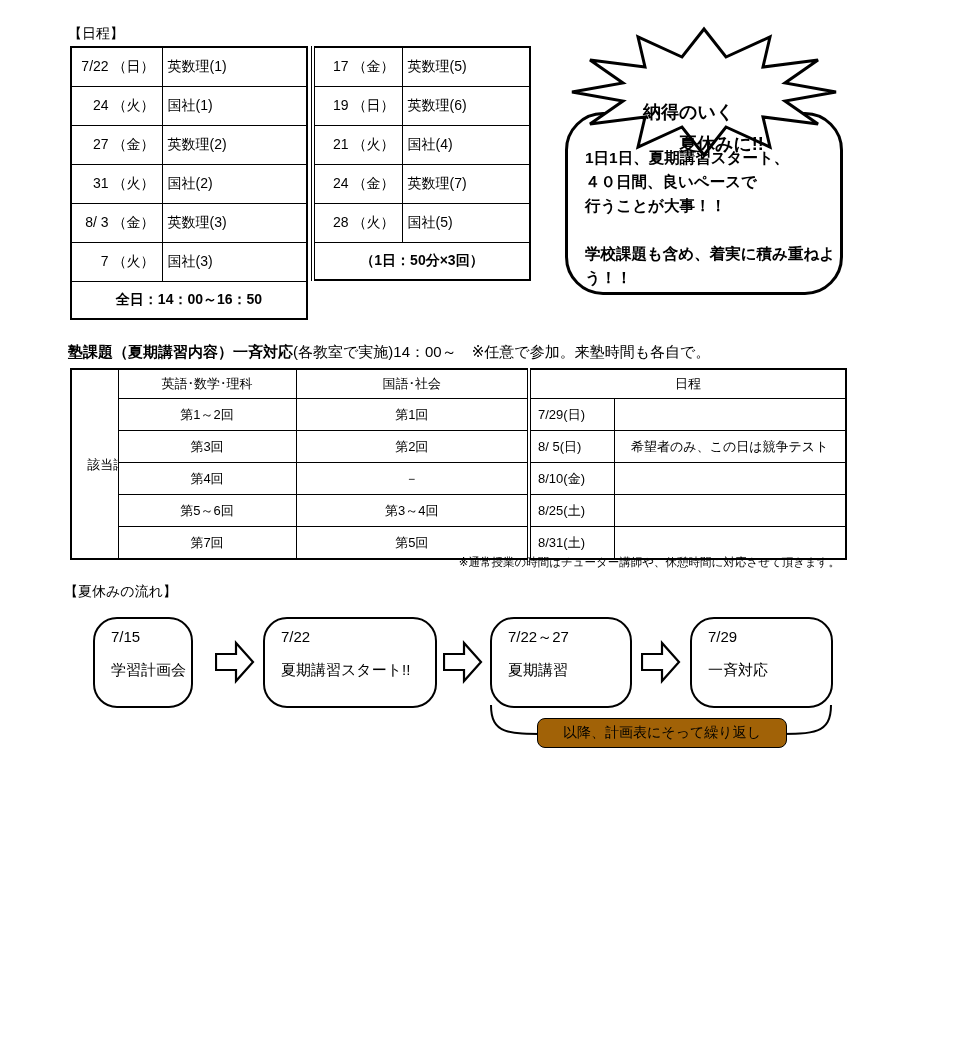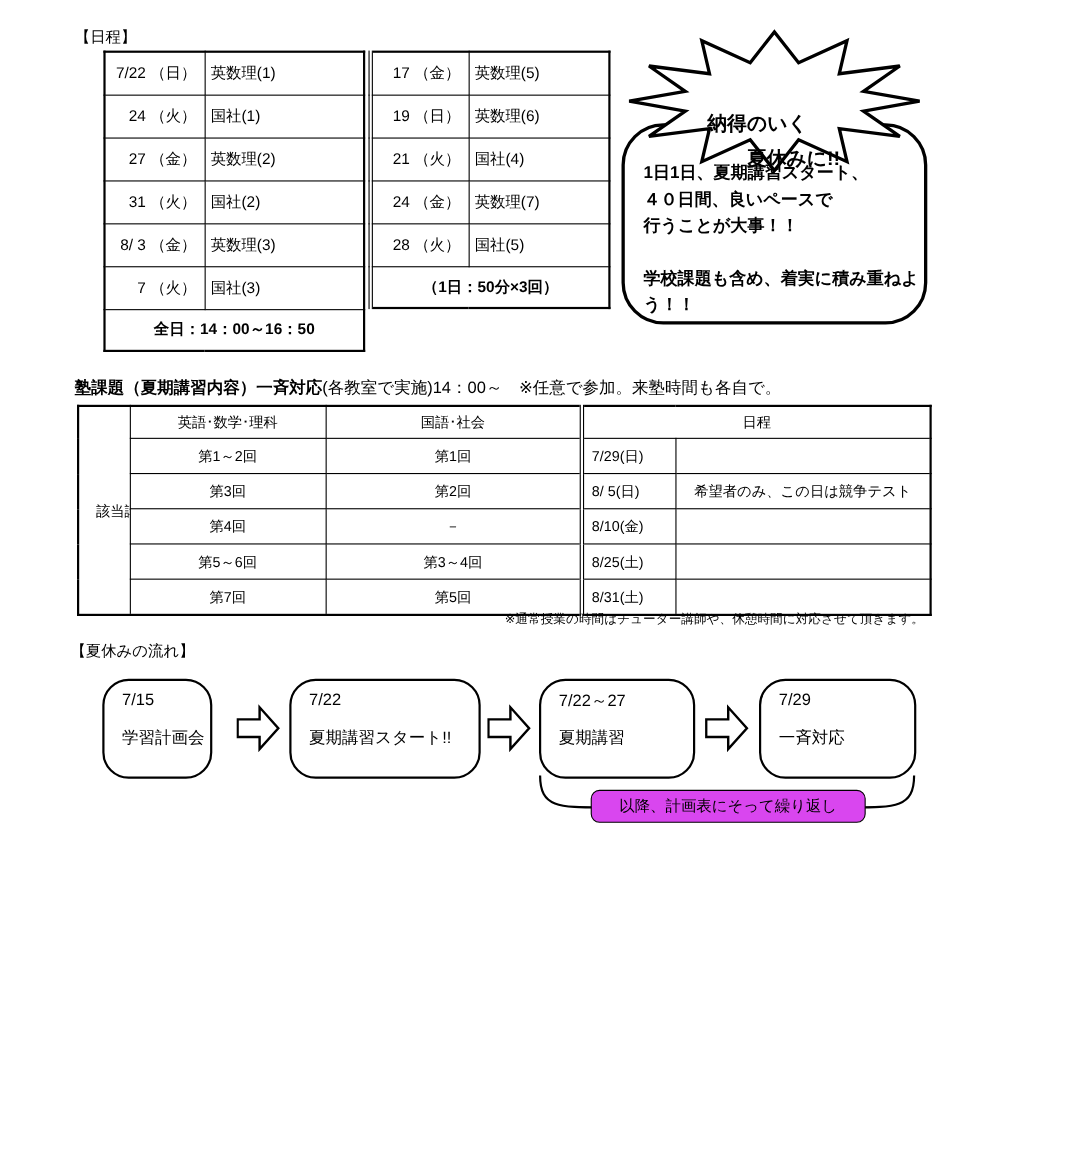--- a/index.html
+++ b/index.html
@@ -9,21 +9,21 @@
     overflow:hidden;
   }
   .abs { position:absolute; }
 
   
   .sec-head { font-size:14px; white-space:nowrap; }
   .h2 { font-size:15px; white-space:nowrap; }
   .h2 .bold { font-weight:bold; }
 
   
-  table.t1 { border-collapse:collapse; table-layout:fixed; border:2px solid #000; font-size:14px;margin-left:24px; }
+  table.t1 { border-collapse:collapse; table-layout:fixed; border:2px solid #000; font-size:14px; }
   table.t1 td { border:1px solid #000; height:36px; vertical-align:middle; overflow:hidden; white-space:nowrap; }
   table.t1 td.d { text-align:right; padding-right:7px; }
   table.t1 td.s { text-align:left; padding-left:5px; }
   table.t1 tr.foot td { text-align:center; font-weight:bold; padding:0; }
   table.t1r { border-left:4px double #000; }
 
   
   .bubble {
     box-sizing:border-box; width:278px; height:183px; background:#fff;
     border:3px solid #000; border-radius:38px; z-index:1;
@@ -46,21 +46,21 @@
   
   .fbox {
     box-sizing:border-box; height:91px; background:#fff;
     border:2.5px solid #000; border-radius:24px; z-index:1;
   }
   .fdate { position:absolute; left:16px; top:9px;  font-size:15px; white-space:nowrap; }
   .flabel { position:absolute; left:16px; top:42px; font-size:15px; white-space:nowrap; }
   .arrow  { z-index:1; }
   .curves { z-index:0; }
   .repeat-box {
-    box-sizing:border-box; width:250px; height:30px; background:#d946ef;
+    box-sizing:border-box; width:250px; height:30px; background:#a16207;
     border:1.5px solid #000; border-radius:8px; z-index:3;
     text-align:center; line-height:26px; font-size:14px; white-space:nowrap;
   }
 </style>
 </head>
 <body>
 
 <div class="canvas">
 
   <div class="abs sec-head" style="left:68px;top:25px;text-align:center;">【日程】</div>

